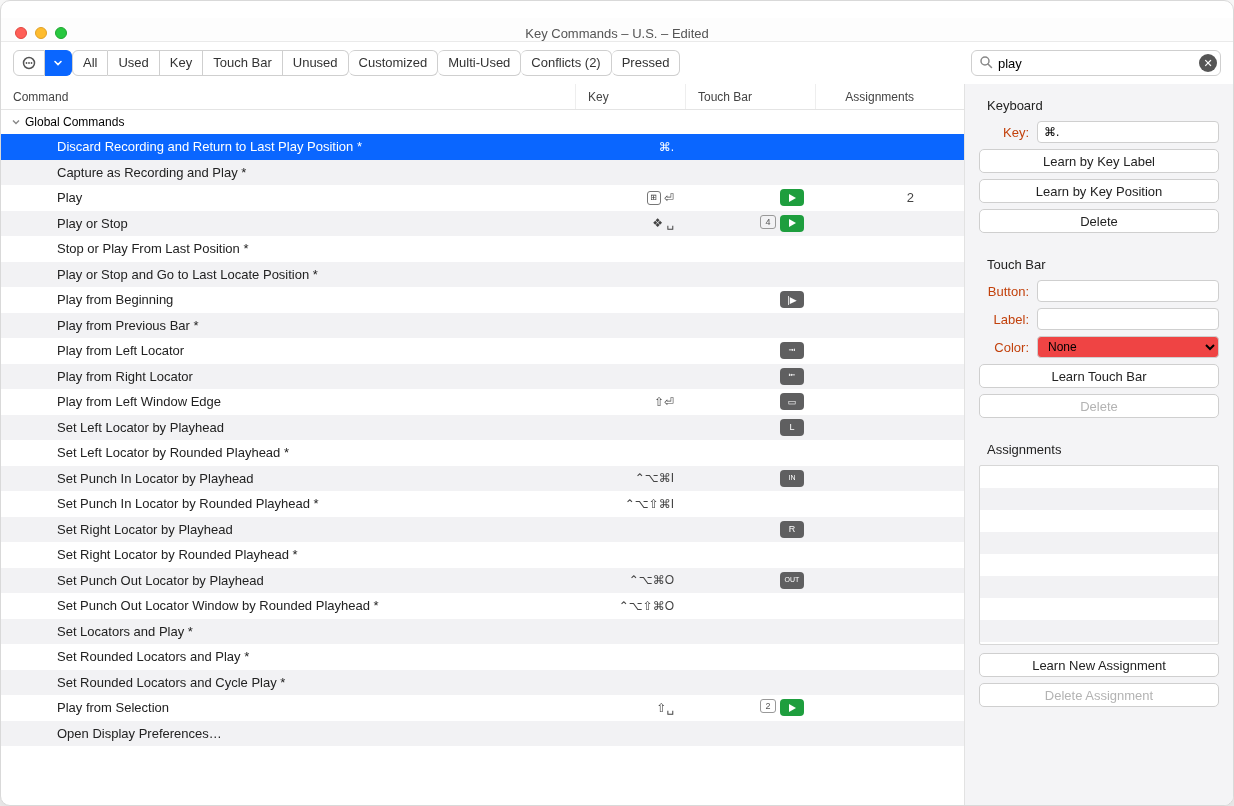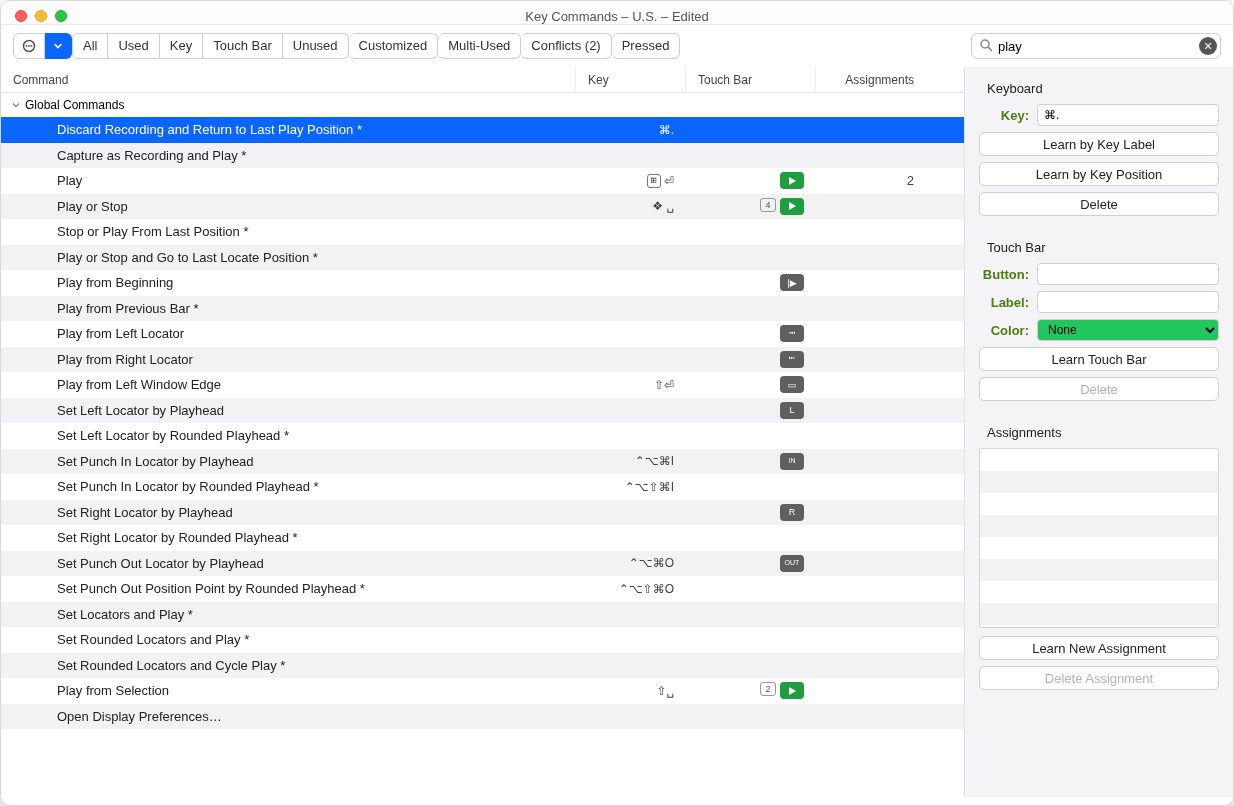--- a/index.html
+++ b/index.html
@@ -2,21 +2,21 @@
 <html><head>
 <meta charset="utf-8">
 <style>
   * { box-sizing: border-box; }
   html, body { margin: 0; padding: 0; font-family: -apple-system, "Helvetica Neue", Arial, sans-serif; font-size: 13px; color: #222; background:#fff; }
   .window {
     width: 1234px; height: 806px; position: relative; background:#fff;
     border:1px solid #d9d9d9; border-radius:10px; box-shadow:0 20px 60px rgba(0,0,0,.25); overflow:hidden;
     margin:0;
   }
-  .titlebar { height:24px; position:relative; border-bottom:1px solid #eaeaea; background:#fdfdfd;}
+  .titlebar { height:24px; position:relative; border-bottom:1px solid #eaeaea; background:#fdfdfd;margin-top:17px;}
   .traffic { position:absolute; left:14px; top:9px; display:flex; gap:8px;}
   .traffic span { width:12px; height:12px; border-radius:50%; display:block; }
   .t-close{background:#ff5f57;border:1px solid #e14740;}
   .t-min{background:#febc2e;border:1px solid #e0a127;}
   .t-max{background:#28c840;border:1px solid #1fa630;}
   .title { text-align:center; line-height:32px; font-size:13px; color:#555;}
   .toolbar {
     height:42px; padding:0 12px; display:flex; align-items:center; background:#fff;
   }
   .pillgroup { display:flex; }
@@ -77,21 +77,21 @@
   .key-mini-icon{
     display:inline-flex; align-items:center; justify-content:center; width:14px; height:14px; border:1px solid #777; border-radius:3px; font-size:8px; color:#333;
   }
   .side {
     width:268px; background:#f4f4f6; overflow-y:auto; padding:14px 14px 14px 14px;
   }
   .side h4{
     font-size:13px; font-weight:400; color:#222; margin:0 0 8px 8px;
   }
   .formrow{ display:flex; align-items:center; gap:8px; margin-bottom:6px;}
-  .formrow label{ width:50px; text-align:right; font-size:13px; color:#4d7c0f;font-weight:bold;}
+  .formrow label{ width:50px; text-align:right; font-size:13px; color:#c2410c;}
   .formrow input[type=text], .formrow select{
     flex:1; height:22px; border:1px solid #cfcfcf; border-radius:4px; background:#fff; font-size:12px; padding:0 6px;
   }
   .btnrow button, .widebtn{
     width:100%; height:24px; border:1px solid #cfcfcf; border-radius:5px; background:#fff; font-size:13px; color:#222;
     margin-bottom:6px;
   }
   .widebtn.disabled{ color:#b3b3b3;}
   .section{ margin-bottom:18px;}
   .assign-list{
@@ -338,21 +338,21 @@
               <div class="cmd">Set Punch Out Locator by Playhead</div>
               <div class="key">
                 <span>⌃⌥⌘O</span>
               </div>
               <div class="tb">
                 <span class="tb-btn" style="font-size:7px;line-height:8px;">OUT</span>
               </div>
               <div class="assign"></div>
             </div>
             <div class="row">
-              <div class="cmd">Set Punch Out Position Point by Rounded Playhead *</div>
+              <div class="cmd">Set Punch Out Locator Window by Rounded Playhead *</div>
               <div class="key">
                 <span>⌃⌥⇧⌘O</span>
               </div>
               <div class="tb"></div>
               <div class="assign"></div>
             </div>
             <div class="row alt">
               <div class="cmd">Set Locators and Play *</div>
               <div class="key">
                 <span></span>
@@ -422,21 +422,21 @@
         <div class="formrow">
           <label>Button:</label>
           <input type="text" style="">
         </div>
         <div class="formrow">
           <label>Label:</label>
           <input type="text" style="">
         </div>
         <div class="formrow">
           <label>Color:</label>
-          <select style="background:#22c55e;">
+          <select style="background:#ef4444;">
             <option>None</option>
           </select>
         </div>
         <button class="widebtn">Learn Touch Bar</button>
         <button class="widebtn disabled">Delete</button>
       </div>
 
       <div class="section">
         <h4>Assignments</h4>
         <div class="assign-list">

